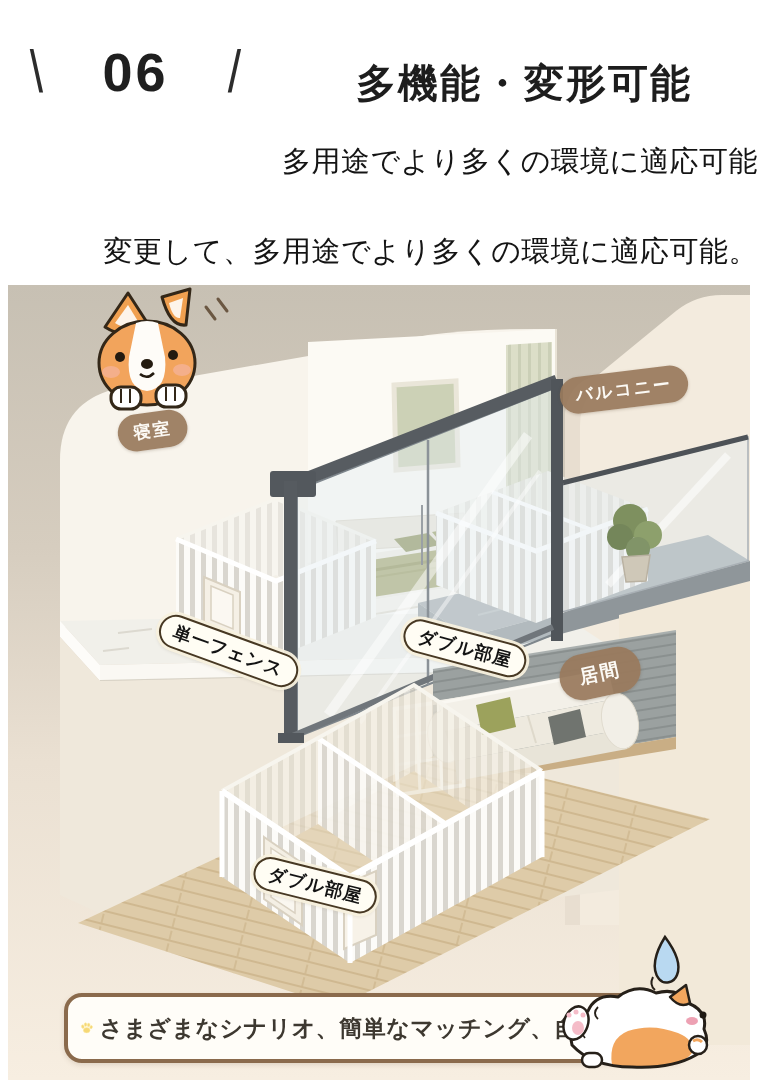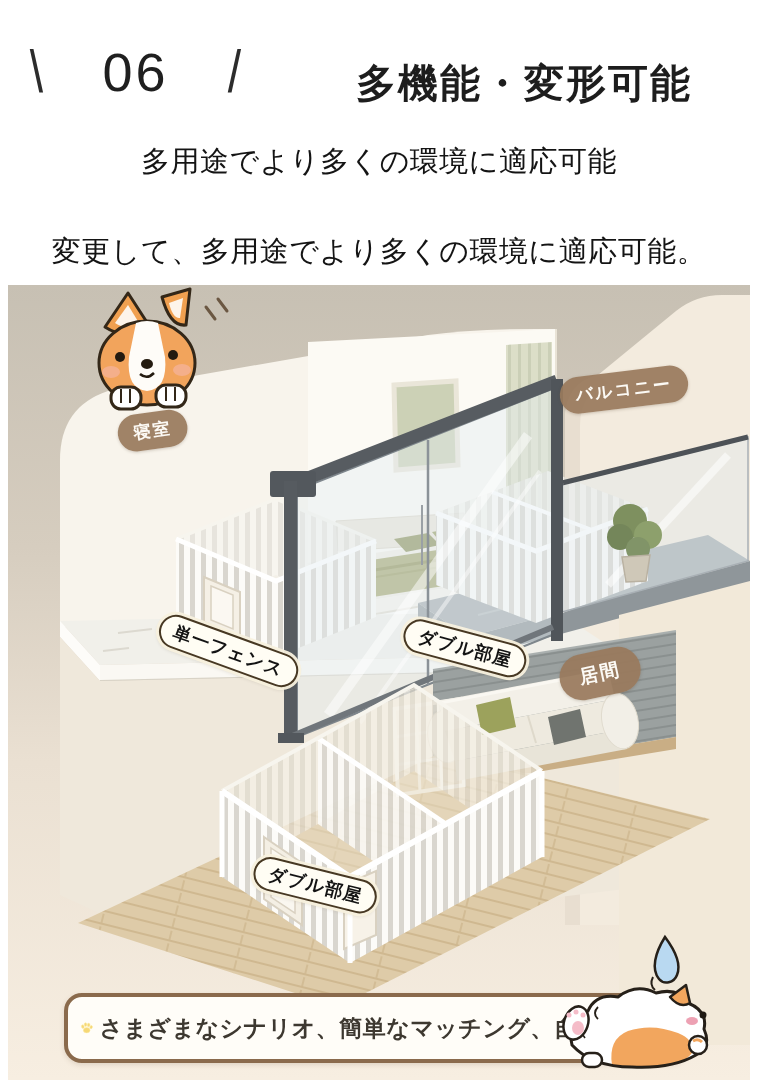--- a/index.html
+++ b/index.html
@@ -2,25 +2,25 @@
 <html><head>
 <meta charset="utf-8">
 <style>
   html,body{margin:0;padding:0;background:#fff;}
   .page{position:relative;width:758px;height:1080px;background:#ffffff;overflow:hidden;
         font-family:"Liberation Sans","DejaVu Sans",sans-serif;color:#1c1c1c;}
   
   .num-wrap{position:absolute;left:28px;top:34px;width:215px;height:76px;
             display:flex;align-items:center;justify-content:space-between;}
   .slash{font-size:60px;font-weight:200;color:#2c2c2c;line-height:76px;transform:scaleX(.8);}
-  .big-num{font-size:54px;font-weight:400;color:#1f1f1f;letter-spacing:3px;line-height:76px;}
+  .big-num{font-size:54px;font-weight:700;color:#1f1f1f;letter-spacing:3px;line-height:76px;}
   .title{position:absolute;left:352px;top:52px;margin:4px;font-size:40px;font-weight:600;
          color:#1d1d1d;letter-spacing:2px;white-space:nowrap;}
   
-  .desc{position:absolute;top:139px;left:0;width:758px;text-align:center;
+  .desc{position:absolute;top:139px;left:0;width:758px;text-align:right;
         font-size:29px;line-height:45px;color:#141414;letter-spacing:.5px;}
   
   .scene{position:absolute;left:8px;top:285px;width:742px;height:795px;overflow:hidden;}
   .scene-art{position:absolute;left:0;top:0;z-index:1;}
   
   .pill{position:absolute;z-index:3;white-space:nowrap;border-radius:999px;
         transform-origin:left center;}
   .pill.brown{background:rgba(153,122,92,.93);color:#fcfaf5;font-size:17px;font-weight:700;
               padding:7px 16px;letter-spacing:2px;box-shadow:0 1px 3px rgba(90,70,50,.25);}
   .pill.white{background:#fffdf4;border:2px solid #473823;color:#131313;font-size:18px;

